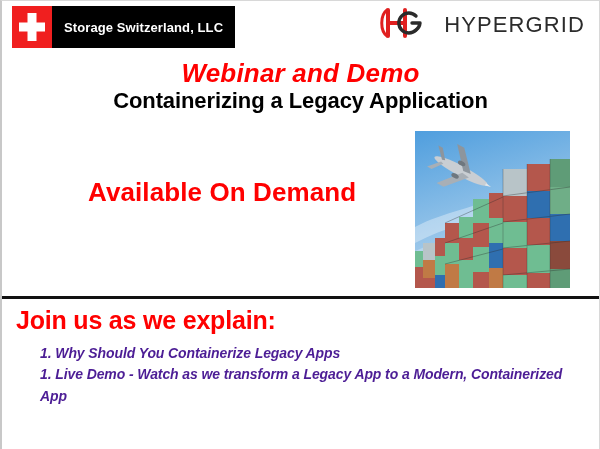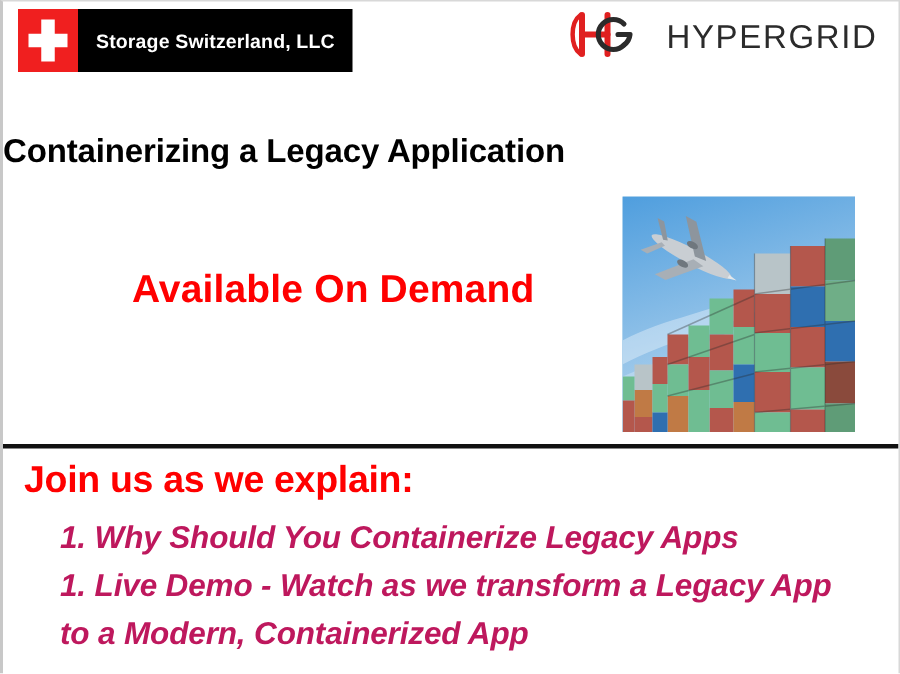--- a/index.html
+++ b/index.html
@@ -103,21 +103,21 @@
     font-size: 26px;
     font-weight: bold;
     font-style: italic;
     letter-spacing: .2px;
   }
   .title-black {
     position: absolute;
     left: 0;
     right: 0;
     top: 87px;
-    text-align: left;
+    text-align: center;
     color: #000000;
     font-size: 22px;
     font-weight: bold;
     letter-spacing: -.1px;
   }
   .avail {
     position: absolute;
     left: 62px;
     top: 176px;
     color: #ff0000;
@@ -159,22 +159,22 @@
     font-size: 25px;
     font-weight: bold;
     letter-spacing: -.2px;
     white-space: nowrap;
   }
   .agenda {
     position: absolute;
     left: 38px;
     top: 342px;
     right: 20px;
-    color: #be185d;
-    font-size: 21px;
+    color: #4c1d95;
+    font-size: 14px;
     font-weight: bold;
     font-style: italic;
     line-height: 1.52;
     letter-spacing: -.1px;
   }
   .agenda .item { margin: 0; }
 </style>
 </head>
 <body>
 
@@ -197,20 +197,21 @@
         <path d="M30 4 L30 30" stroke="#e02020" stroke-width="4" fill="none" stroke-linecap="round"></path>
         <path d="M13 17 L30 17" stroke="#e02020" stroke-width="4" fill="none" stroke-linecap="round"></path>
 
         <path d="M41 10 A10 10 0 1 0 41 24" stroke="#2b2b2b" stroke-width="3.4" fill="none" stroke-linecap="round"></path>
         <path d="M41 24 A10 10 0 0 0 45 17 L37 17" stroke="#2b2b2b" stroke-width="3.4" fill="none" stroke-linecap="round" stroke-linejoin="round"></path>
       </svg>
     </span>
     <span class="hg-word">HYPERGRID</span>
   </div>
 
+  <div class="title-red">Webinar and Demo</div>
   <div class="title-black">Containerizing a Legacy Application</div>
   <div class="avail">Available On Demand</div>
 
   <div class="photo">
     <svg viewBox="0 0 155 157" preserveAspectRatio="none">
       <defs>
         <linearGradient id="sky" x1="0" y1="0" x2="0.3" y2="1">
           <stop offset="0" stop-color="#4f9ede"></stop>
           <stop offset="1" stop-color="#bcd9ef"></stop>
         </linearGradient>

